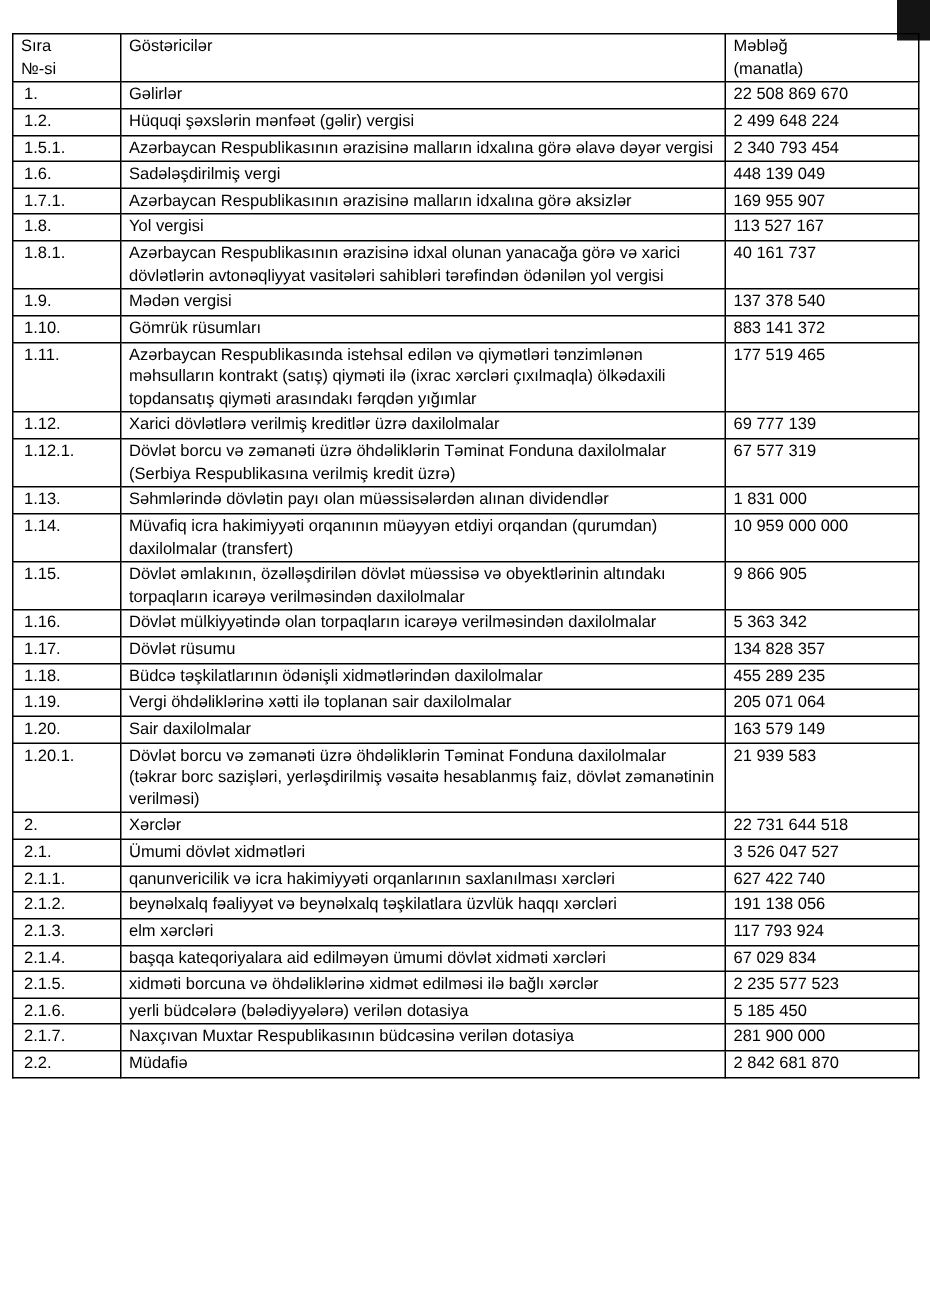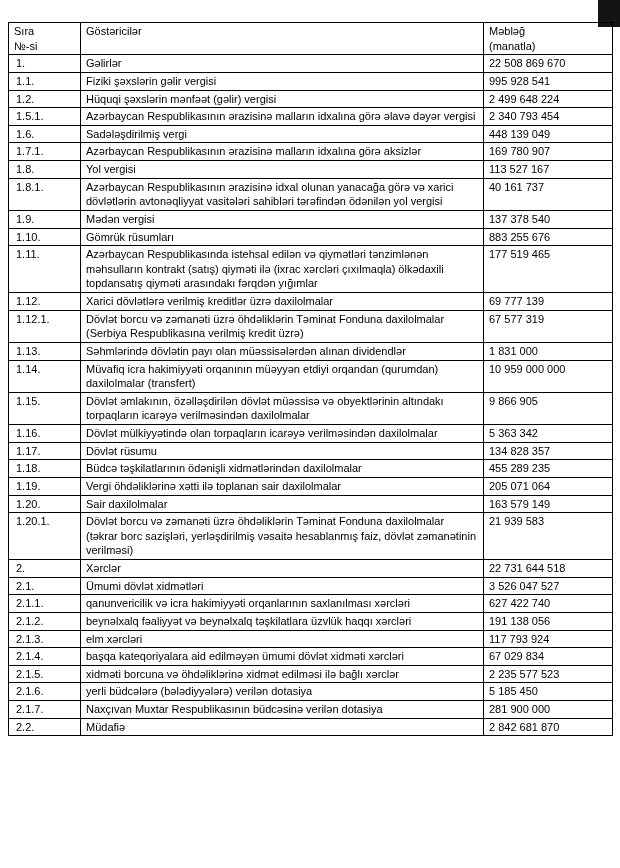--- a/index.html
+++ b/index.html
@@ -73,63 +73,58 @@
 (manatla)</th>
       </tr>
     </thead>
     <tbody>
         <tr>
     <td class="cell-no">1.</td>
     <td class="cell-label">Gəlirlər</td>
     <td class="cell-amount">22 508 869 670</td>
   </tr>
         <tr>
-    <td class="cell-no">1.1.</td>
-    <td class="cell-label">Fiziki şəxslərin gəlir vergisi</td>
-    <td class="cell-amount">995 928 541</td>
-  </tr>
-        <tr>
     <td class="cell-no">1.2.</td>
     <td class="cell-label">Hüquqi şəxslərin mənfəət (gəlir) vergisi</td>
     <td class="cell-amount">2 499 648 224</td>
   </tr>
         <tr>
     <td class="cell-no">1.5.1.</td>
     <td class="cell-label">Azərbaycan Respublikasının ərazisinə malların idxalına görə əlavə dəyər vergisi</td>
     <td class="cell-amount">2 340 793 454</td>
   </tr>
         <tr>
     <td class="cell-no">1.6.</td>
     <td class="cell-label">Sadələşdirilmiş vergi</td>
     <td class="cell-amount">448 139 049</td>
   </tr>
         <tr>
     <td class="cell-no">1.7.1.</td>
     <td class="cell-label">Azərbaycan Respublikasının ərazisinə malların idxalına görə aksizlər</td>
-    <td class="cell-amount">169 780 907</td>
+    <td class="cell-amount">169 955 907</td>
   </tr>
         <tr>
     <td class="cell-no">1.8.</td>
     <td class="cell-label">Yol vergisi</td>
     <td class="cell-amount">113 527 167</td>
   </tr>
         <tr>
     <td class="cell-no">1.8.1.</td>
     <td class="cell-label">Azərbaycan Respublikasının ərazisinə idxal olunan yanacağa görə və xarici dövlətlərin avtonəqliyyat vasitələri sahibləri tərəfindən ödənilən yol vergisi</td>
     <td class="cell-amount">40 161 737</td>
   </tr>
         <tr>
     <td class="cell-no">1.9.</td>
     <td class="cell-label">Mədən vergisi</td>
     <td class="cell-amount">137 378 540</td>
   </tr>
         <tr>
     <td class="cell-no">1.10.</td>
     <td class="cell-label">Gömrük rüsumları</td>
-    <td class="cell-amount">883 255 676</td>
+    <td class="cell-amount">883 141 372</td>
   </tr>
         <tr>
     <td class="cell-no">1.11.</td>
     <td class="cell-label">Azərbaycan Respublikasında istehsal edilən və qiymətləri tənzimlənən məhsulların kontrakt (satış) qiyməti ilə (ixrac xərcləri çıxılmaqla) ölkədaxili topdansatış qiyməti arasındakı fərqdən yığımlar</td>
     <td class="cell-amount">177 519 465</td>
   </tr>
         <tr>
     <td class="cell-no">1.12.</td>
     <td class="cell-label">Xarici dövlətlərə verilmiş kreditlər üzrə daxilolmalar</td>
     <td class="cell-amount">69 777 139</td>

